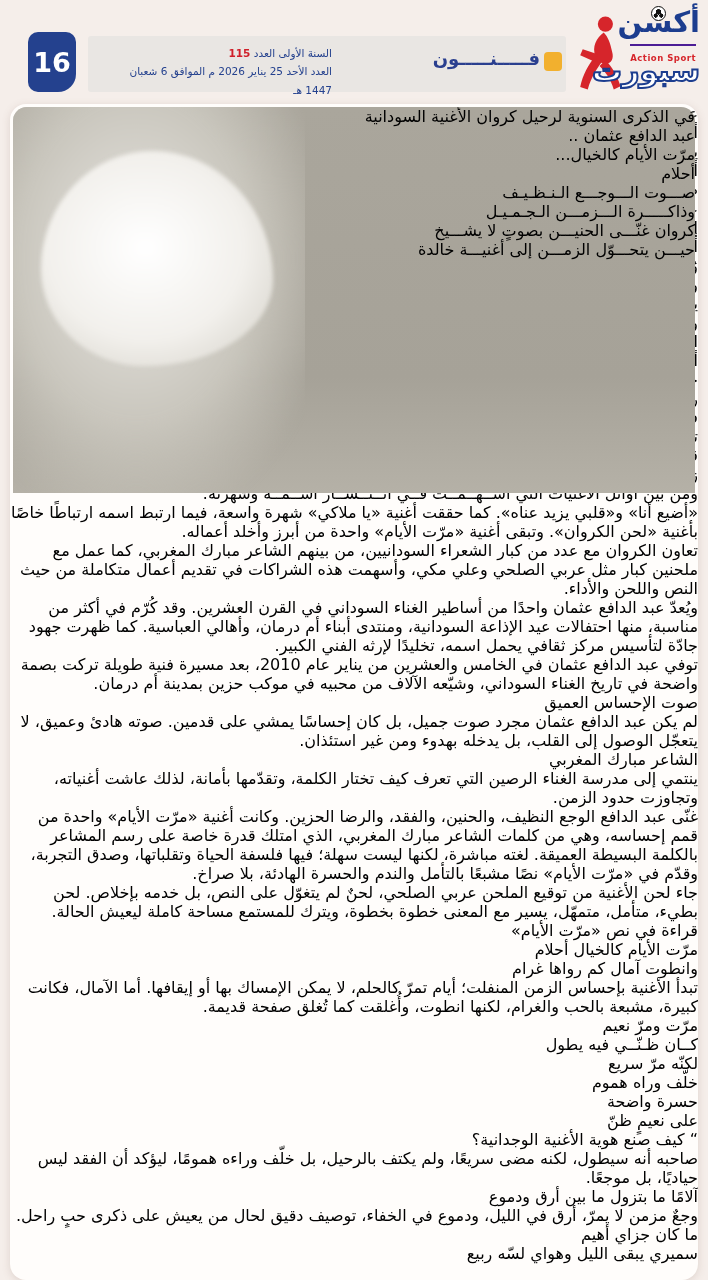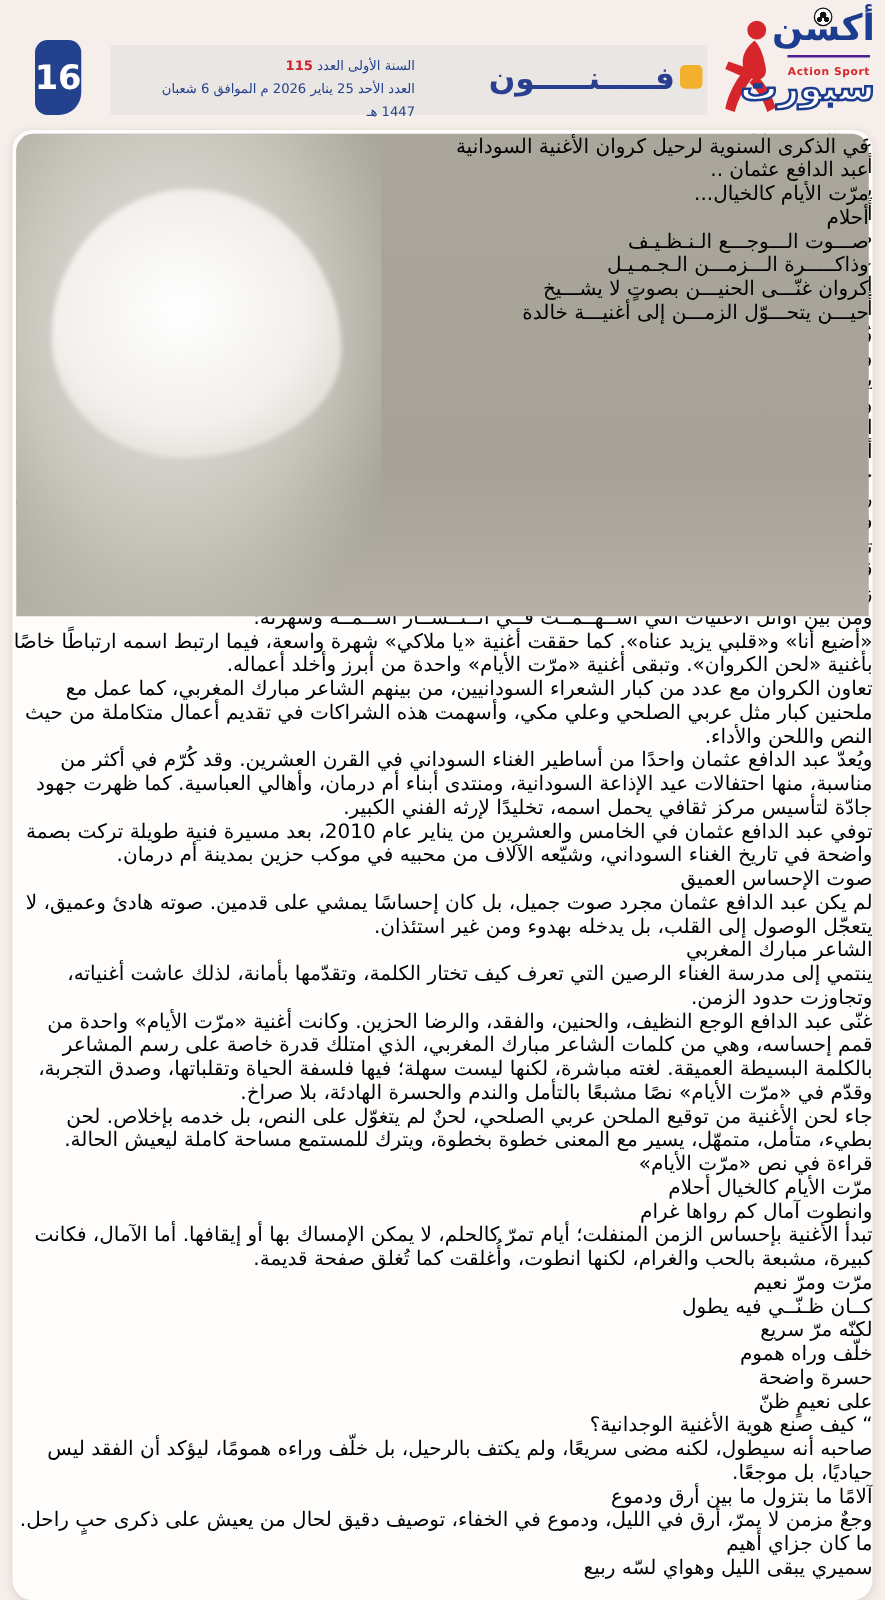--- a/index.html
+++ b/index.html
@@ -8,38 +8,38 @@
     font-family:"DejaVu Sans", sans-serif;
     background:#f5eeea;
     position:relative;
     overflow:hidden;
     direction:rtl;
   }
   .abs { position:absolute; }
 
   
   .pagenum {
-    left:28px; top:32px; width:37px; height:60px;
+    left:28px; top:32px; width:48px; height:60px;
     background:#24418e; color:#fff;
     border-radius:10px 10px 18px 10px;
     display:flex; align-items:center; justify-content:center;
     font-size:27px; font-weight:700;
   }
   .graybar {
     left:88px; top:36px; width:478px; height:56px;
     background:#e9e6e3; border-radius:3px;
   }
   .dates {
     position:absolute; left:14px; top:8px; width:230px;
     text-align:right; color:#24418e; font-size:10.5px; line-height:1.75;
   }
   .dates .red { color:#d0202a; font-weight:700; }
   .section-title {
     position:absolute; right:26px; top:12px;
-    color:#2a3f8f; font-size:25px; font-weight:700;
+    color:#2a3f8f; font-size:18px; font-weight:700;
   }
   .yellow-sq {
     position:absolute; right:4px; top:16px; width:18px; height:19px;
     background:#f2b02e; border-radius:4px;
   }
 
   
   .logo { right:6px; top:6px; width:134px; height:94px; }
   .logo .ar1 {
     position:absolute; right:2px; top:2px;

